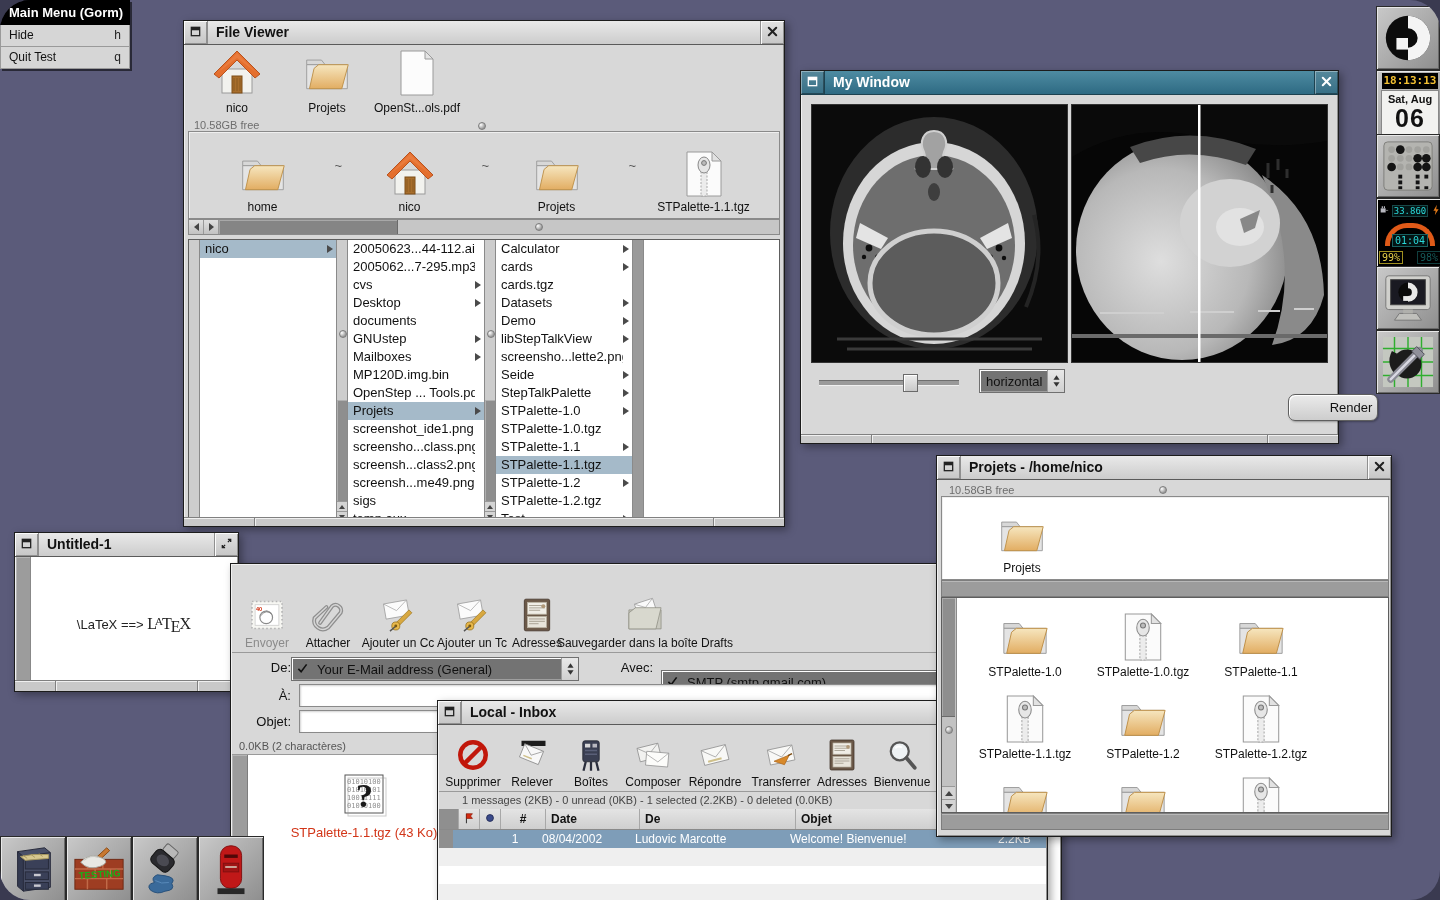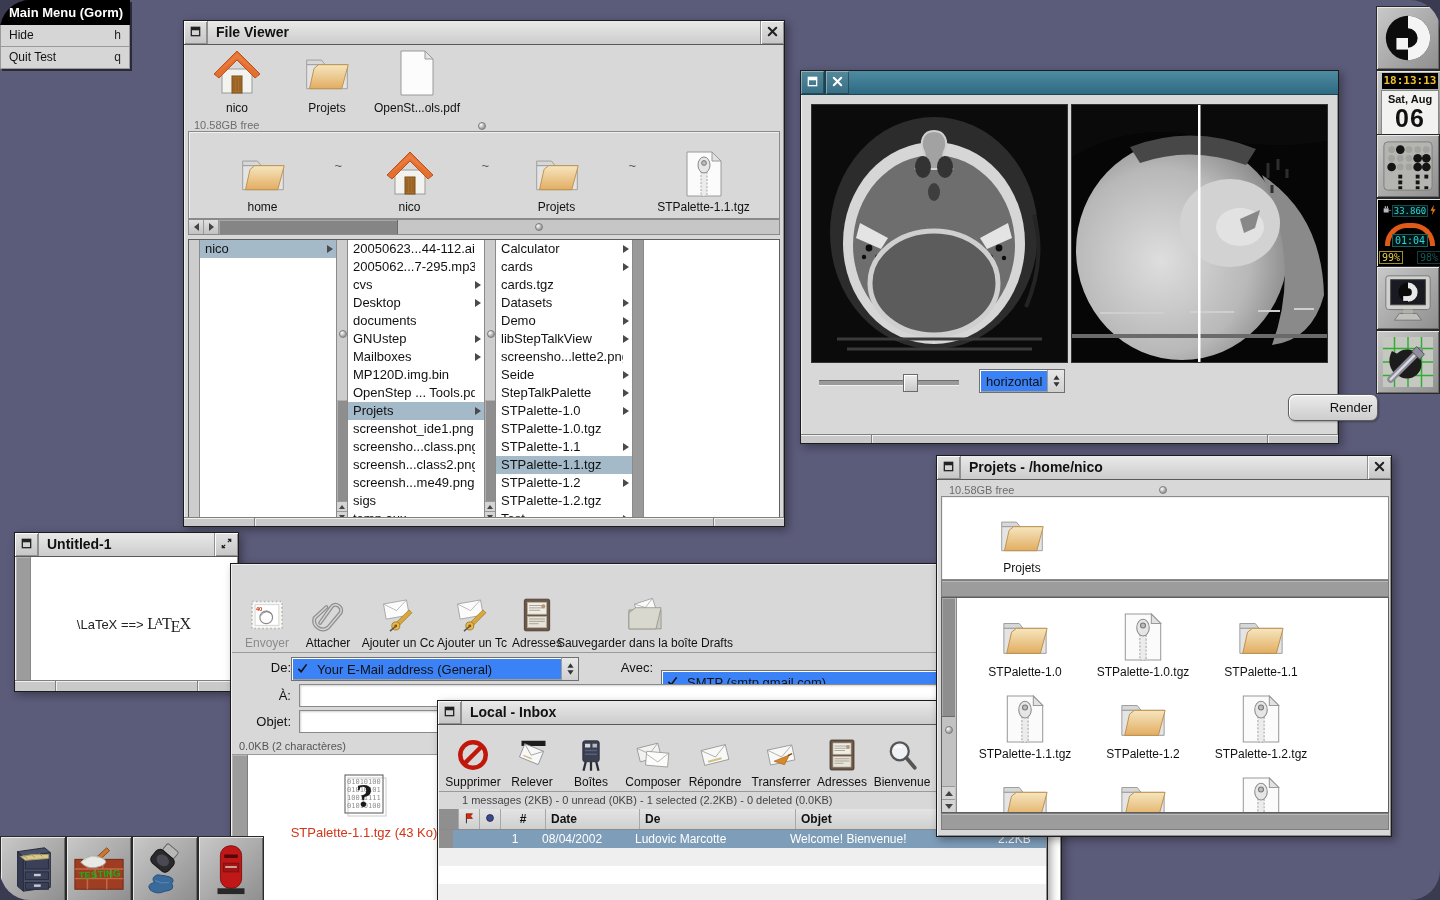--- a/index.html
+++ b/index.html
@@ -75,21 +75,21 @@
   .bitem.selected{background:#a5bac9;}
 
   
   #my-window{left:800px;top:70px;width:537px;height:372px;}
   .ct-image{position:absolute;top:33px;width:255px;height:257px;background:#000;border:1px solid #333;}
   .slider{position:absolute;left:18px;top:303px;width:140px;height:16px;}
   .slider .track{position:absolute;left:0;right:0;top:6px;height:4px;background:#9a9a9a;
     border-top:1px solid #6e6e6e;border-bottom:1px solid #efefef;}
   .slider .knob{position:absolute;top:0;width:13px;height:16px;background:linear-gradient(#ececec,#c8c8c8);
     border:1px solid #6a6a6a;box-shadow:inset 1px 1px 0 #fff;}
-  .popup{position:absolute;height:22px;background:#3b82f6;border:1px solid #707070;
+  .popup{position:absolute;height:22px;background:#737373;border:1px solid #707070;
     box-shadow:inset 1px 1px 0 #fff, inset -1px -1px 0 #9e9e9e;display:flex;align-items:center;font-size:13px;}
   .popup .ptext{flex:1;padding:0 6px;white-space:nowrap;overflow:hidden;}
   .popup .stepper{width:16px;align-self:stretch;border-left:1px solid #9e9e9e;
     display:flex;align-items:center;justify-content:center;background:linear-gradient(#e8e8e8,#d0d0d0);}
   .popup .stepper svg{width:9px;height:14px;}
   .popup .check{width:14px;padding-left:5px;}
   .popup .check svg{width:11px;height:11px;}
   .gs-button{position:absolute;background:linear-gradient(#ebebeb,#cdcdcd);border:1px solid #5f5f5f;
     border-radius:7px;font-size:13px;display:flex;align-items:center;justify-content:center;
     box-shadow:inset 1px 1px 0 #fff, 1px 1px 2px rgba(0,0,0,.3);}
@@ -186,21 +186,21 @@
     border:1px solid #2a2a2a;box-shadow:inset 1px 1px 0 #e8e8e8, inset -1px -1px 0 #6a6a6a;
     display:flex;align-items:center;justify-content:center;}
   .dock-tile .ficon{width:54px;height:54px;}
   #dock-clock{flex-direction:column;padding:2px;}
   .lcd-time{width:56px;height:16px;background:#000;color:#f3c032;font-family:"DejaVu Sans Mono",monospace;
     font-weight:bold;font-size:11px;line-height:16px;text-align:center;letter-spacing:0;}
   .cal-panel{width:56px;flex:1;background:#f2f2f0;border:1px solid #888;margin-top:1px;text-align:center;}
   .cal-panel .cal-top{font-size:11px;font-weight:bold;margin-top:2px;}
   .cal-panel .cal-day{font-size:25px;font-weight:bold;line-height:26px;letter-spacing:1px;}
   #dock-batt{background:#000;flex-direction:column;justify-content:flex-start;padding:3px 2px;}
-  .batt-top{width:100%;display:flex;align-items:center;justify-content:center;height:20px;}
+  .batt-top{width:100%;display:flex;align-items:center;justify-content:space-between;height:20px;}
   .batt-top .bt-val{color:#2ad8d8;font-family:"DejaVu Sans Mono",monospace;font-size:9px;
     border:1px solid #184848;padding:0 1px;background:#041414;}
   .batt-top svg{width:10px;height:12px;}
   .arc{width:40px;height:20px;border:5px solid #e05a18;border-bottom:none;
     border-radius:22px 22px 0 0;margin-top:2px;}
   .batt-time{margin-top:-12px;color:#2ad8d8;font-family:"DejaVu Sans Mono",monospace;font-size:10px;
     background:#041414;border:1px solid #186060;padding:0 2px;}
   .batt-bottom{width:100%;display:flex;align-items:center;justify-content:space-between;margin-top:4px;}
   .batt-pct{color:#e8d048;font-family:"DejaVu Sans Mono",monospace;font-size:10px;
     border:1px solid #a09020;padding:0 2px;}
@@ -571,20 +571,21 @@
   </div>
 
   <div class="window" id="my-window">
     <div class="titlebar active">
       <div class="tb-btn">
           <span><svg viewBox="0 0 14 14">
               <rect x="2.5" y="2.5" width="9" height="9" fill="none" stroke="currentColor" stroke-width="1.4"></rect>
               <rect x="2.5" y="2.5" width="9" height="3.2" fill="currentColor"></rect>
             </svg></span>
         </div>
+      <div class="title">My Window</div>
       <div class="tb-btn close">
           <span><svg viewBox="0 0 14 14">
               <path d="M3 3 L11 11 M11 3 L3 11" stroke="currentColor" stroke-width="2.2" stroke-linecap="round"></path>
             </svg></span>
         </div>
     </div>
     <div class="ct-image" style="left:10px;"><svg viewBox="0 0 255 257" preserveAspectRatio="none" width="100%" height="100%">
           <rect width="255" height="257" fill="#0b0b0b"></rect>
           <ellipse cx="122" cy="128" rx="104" ry="116" fill="#2c2c2c"></ellipse>
           <ellipse cx="122" cy="138" rx="91" ry="101" fill="#d6d6d6"></ellipse>

